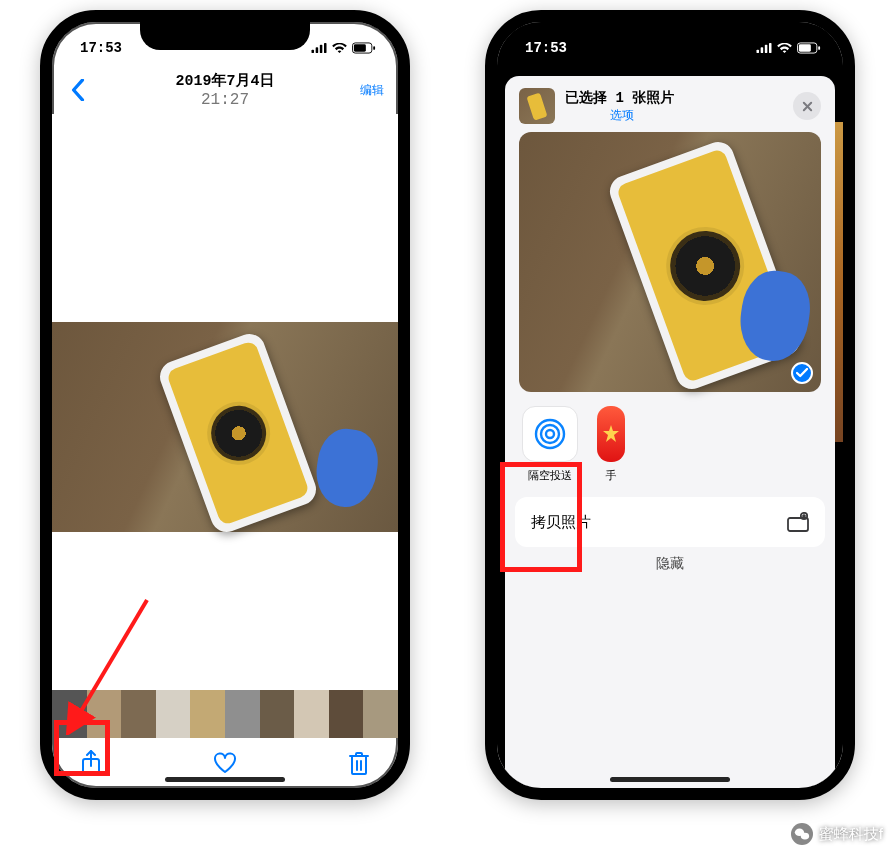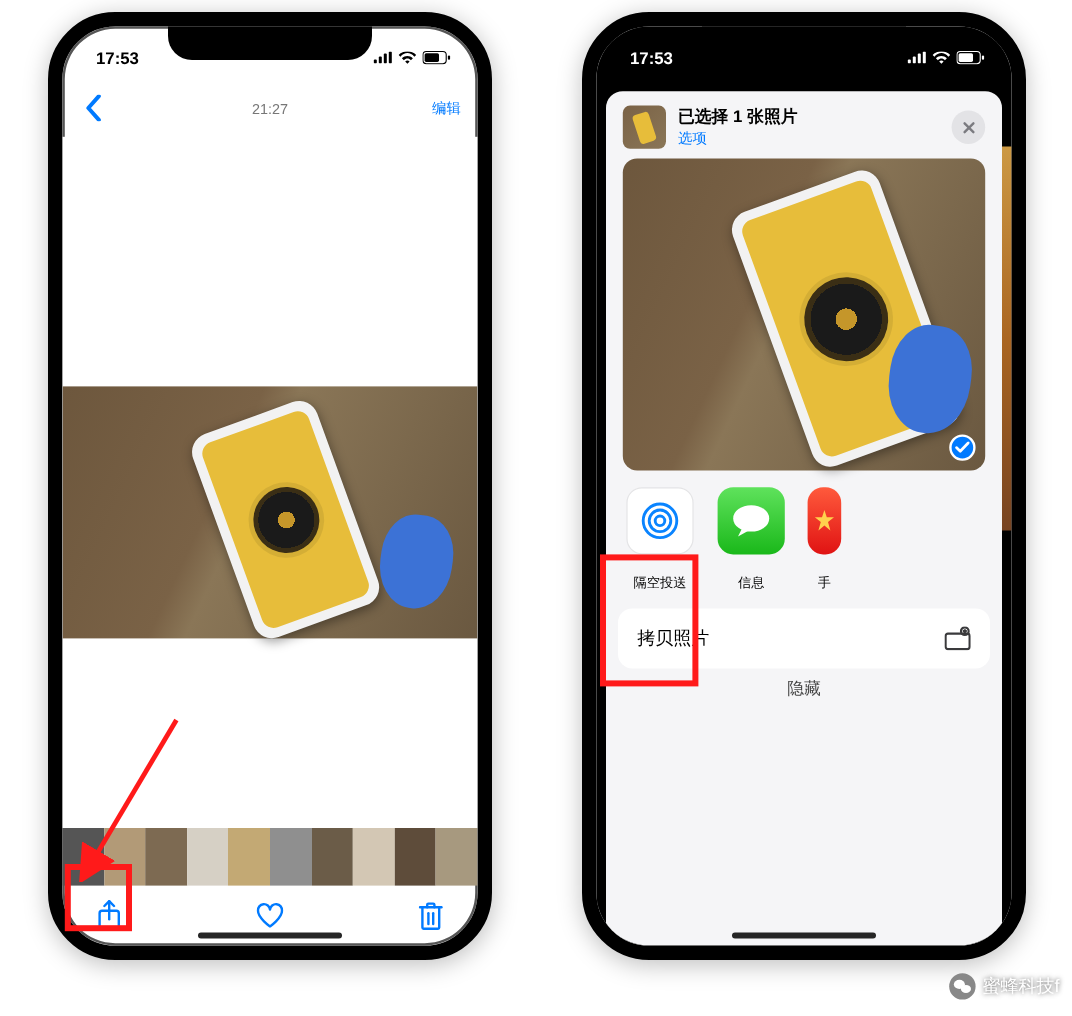--- a/index.html
+++ b/index.html
@@ -45,20 +45,21 @@
     border-radius: 3px;
     transform: translateX(-50%);
     z-index: 30;
     opacity: .85;
   }
   .screen {
     position: absolute;
     inset: 0;
     display: flex;
     flex-direction: column;
+    font-family: Liberation Mono, monospace;
   }
   
   .status-bar {
     height: 44px;
     display: flex;
     align-items: center;
     justify-content: space-between;
     padding: 8px 22px 0 28px;
     font-size: 14px;
     font-weight: 600;
@@ -79,21 +80,21 @@
     color: #007aff;
     width: 24px; height: 24px;
     display: flex; align-items: center; justify-content: center;
   }
   .nav-title {
     position: absolute; left: 0; right: 0;
     text-align: center;
     pointer-events: none;
   }
   .nav-title .t1 { font-size: 15px; font-weight: 600; }
-  .nav-title .t2 { font-size: 12px; color: #777; margin-top: 1px; }
+  .nav-title .t2 { font-size: 16px; color: #777; margin-top: 1px; }
   .nav-edit {
     margin-left: auto;
     color: #007aff;
     font-size: 12px;
   }
   
   .photo-area {
     flex: 1;
     background: #fff;
     display: flex;
@@ -196,21 +197,21 @@
     background: linear-gradient(135deg,#7a6246,#8a7657);
     border-radius: 6px;
     position: relative; overflow: hidden;
   }
   .sheet-thumb::after{
     content:""; position:absolute; left:30%; top:18%;
     width:40%; height:70%; background:#e7bd3a; border-radius:3px;
     transform:rotate(-18deg);
   }
   .sheet-title { font-size: 14px; font-weight: 600; }
-  .sheet-sub { font-size: 12px; color: #007aff; }
+  .sheet-sub { font-size: 12px; color: #007aff; margin-left: 45px; }
   .sheet-close {
     margin-left: auto;
     width: 28px; height: 28px;
     border-radius: 50%;
     background: #e3e3e6;
     color: #7b7b80;
     display:flex;align-items:center;justify-content:center;
     font-size:15px;
   }
   .sheet-preview {
@@ -230,21 +231,21 @@
   }
   .app-row {
     display: flex;
     gap: 14px;
     padding: 4px 14px 14px 14px;
     overflow: hidden;
   }
   .app-item {
     width: 62px;
     display: flex; flex-direction: column; align-items: center;
-    gap: 16px;
+    gap: 6px;
     flex-shrink: 0;
   }
   .app-icon {
     width: 56px; height: 56px;
     border-radius: 13px;
     display:flex;align-items:center;justify-content:center;
     color:#fff;
   }
   .app-label { font-size: 11px; }
   .ai-airdrop{background:#fff;border:1px solid #e4e4e6}
@@ -284,21 +285,21 @@
   
   .arrow {
     position: absolute;
     z-index: 40;
     pointer-events: none;
   }
   
   .watermark {
     position: absolute;
     right: 10px;
-    bottom: 14px;
+    bottom: 2px;
     display: flex; align-items: center; gap: 6px;
     color: #fff;
     font-size: 15px;
     z-index: 60;
     text-shadow: 0 0 4px rgba(0,0,0,.7);
   }
   .watermark .wm-ico {
     width: 22px;height:22px;border-radius:50%;
     background:#888;display:flex;align-items:center;justify-content:center;
   }
@@ -332,20 +333,21 @@
         </span>
       </div>
 
       <div class="nav-bar">
         <div class="nav-back">
           <svg width="14" height="22" viewBox="0 0 12 20" fill="none" stroke="#007aff" stroke-width="3" stroke-linecap="round" stroke-linejoin="round">
               <polyline points="10,1 2,10 10,19"></polyline>
             </svg>
         </div>
         <div class="nav-title">
+          <div class="t1">2019年7月4日</div>
           <div class="t2">21:27</div>
         </div>
         <div class="nav-edit">编辑</div>
       </div>
 
       <div class="photo-area">
         <div class="photo-hero">
           <div class="mock-phone">
               <div class="mock-phone-screen">
                 <div class="mock-disc"></div>
@@ -470,29 +472,20 @@
           <div class="app-item">
             <div class="app-icon ai-airdrop">
               <svg width="40" height="40" viewBox="0 0 40 40" fill="none" stroke="#0a84ff" stroke-width="2.4">
                   <circle cx="20" cy="20" r="4"></circle>
                   <circle cx="20" cy="20" r="9"></circle>
                   <circle cx="20" cy="20" r="14"></circle>
                 </svg>
             </div>
             <div class="app-label">隔空投送</div>
           </div>
-          <div class="app-item">
-            <div class="app-icon ai-messages">
-              <svg width="34" height="30" viewBox="0 0 34 30" fill="#fff">
-                  <ellipse cx="17" cy="13" rx="15" ry="11"></ellipse>
-                  <path d="M9 22l-3 6 9-5z"></path>
-                </svg>
-            </div>
-            <div class="app-label">信息</div>
-          </div>
           <div class="app-item" style="width:32px">
             <div class="app-icon ai-extra" style="width:28px">
               <svg width="20" height="20" viewBox="0 0 20 20" fill="#ffd24d">
                   <path d="M10 1l2 6h6l-5 4 2 7-5-4-5 4 2-7-5-4h6z"></path>
                 </svg>
             </div>
             <div class="app-label">手</div>
           </div>
         </div>
 

